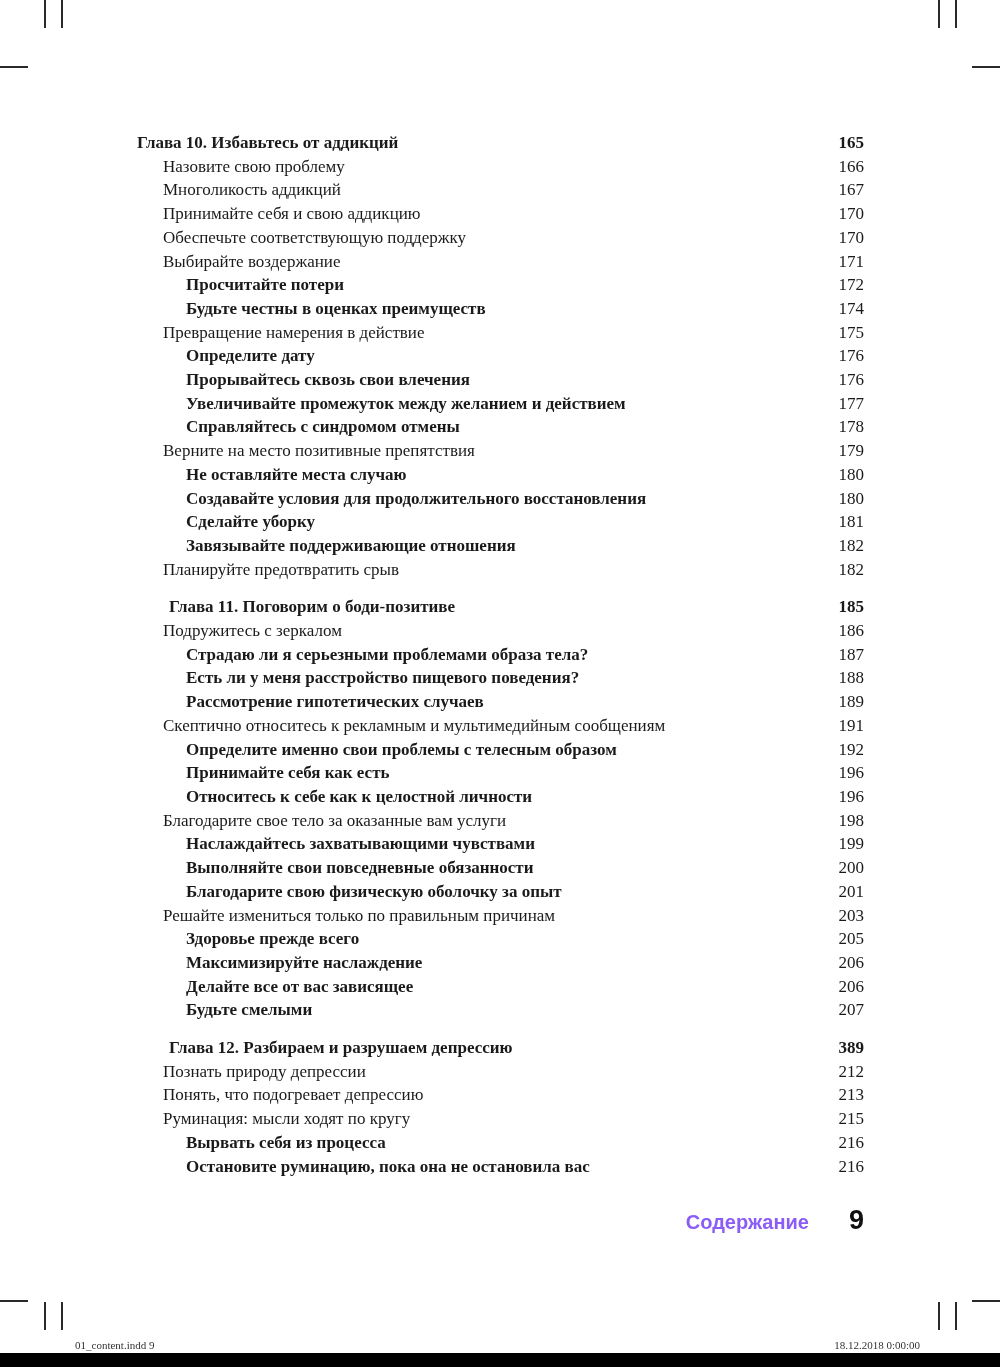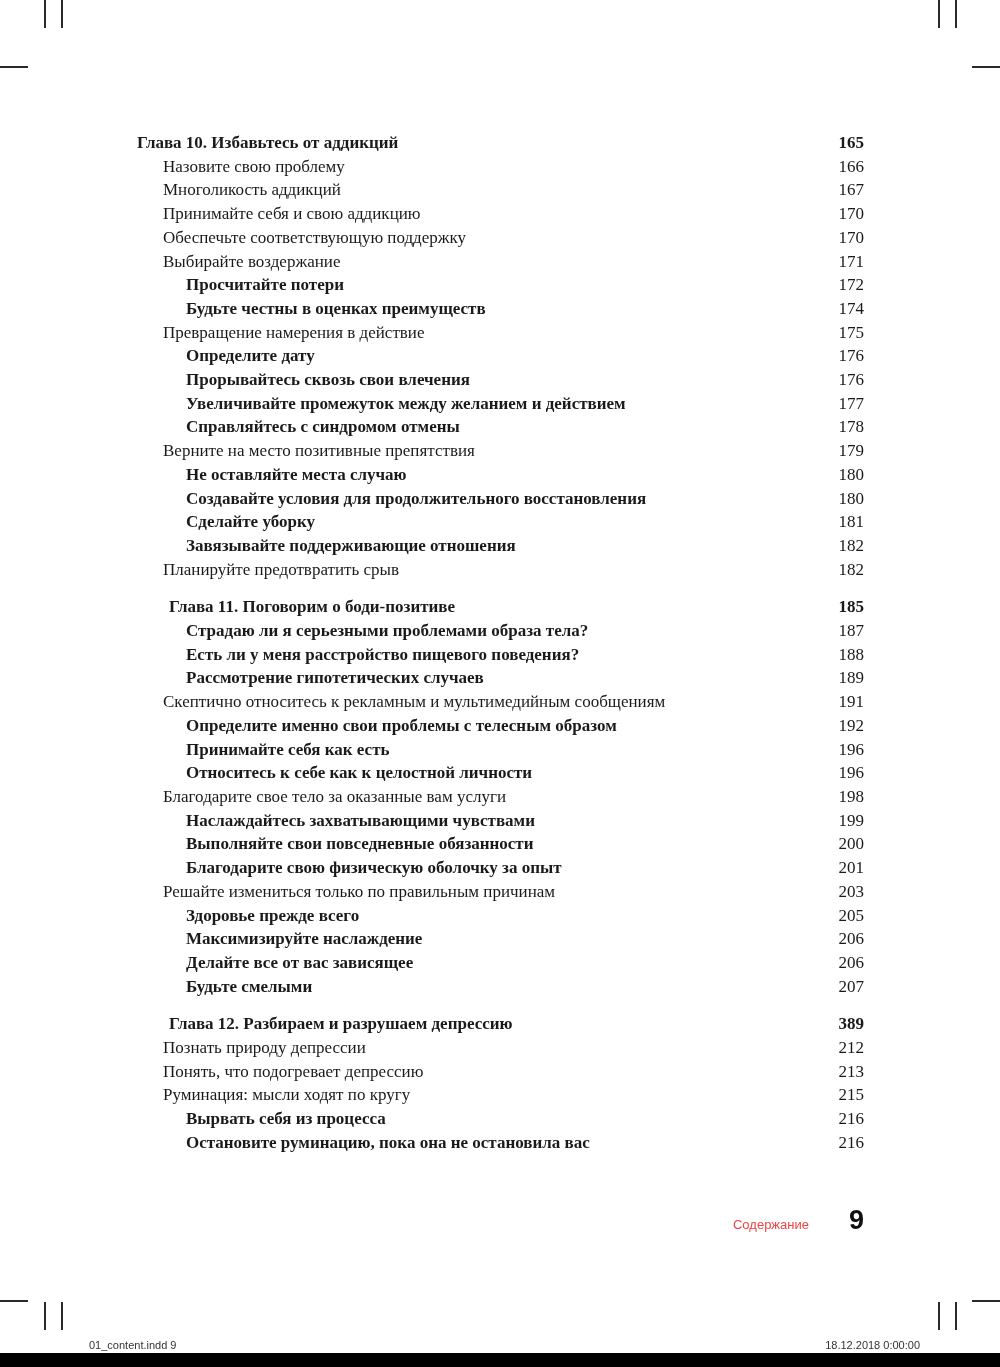--- a/index.html
+++ b/index.html
@@ -41,32 +41,32 @@
   
   .footer {
     position: absolute;
     top: 1205px;
     right: 136px;
     display: flex;
     align-items: baseline;
     gap: 40px;
     font-family: "Liberation Sans", sans-serif;
   }
-  .footer .footer-label { font-size: 13px; font-weight: 400; color: #ef4444; }
+  .footer .footer-label { font-size: 20px; font-weight: 700; color: #8b5cf6; }
   .footer .footer-page { font-size: 27px; font-weight: 700; color: #111; }
 
   
   .print-info {
     position: absolute;
     top: 1339px;
-    left: 89px;
+    left: 75px;
     right: 80px;
     display: flex;
     justify-content: space-between;
-    font-family: Liberation Sans, sans-serif;
+    font-family: Liberation Serif, serif;
     font-size: 11px;
     color: #333;
   }
 
   
   .bottom-bar {
     position: absolute;
     left: 0;
     right: 0;
     bottom: 0;
@@ -166,20 +166,24 @@
     <span class="toc-page">182</span>
   </div>
       <div class="toc-row level-1">
     <span class="toc-title">Планируйте предотвратить срыв</span>
     <span class="toc-page">182</span>
   </div>
       <div class="toc-row level-0 heading gap">
     <span class="toc-title">Глава 11. Поговорим о боди-позитиве</span>
     <span class="toc-page">185</span>
   </div>
+      <div class="toc-row level-1">
+    <span class="toc-title">Подружитесь с зеркалом</span>
+    <span class="toc-page">186</span>
+  </div>
       <div class="toc-row level-2">
     <span class="toc-title">Страдаю ли я серьезными проблемами образа тела?</span>
     <span class="toc-page">187</span>
   </div>
       <div class="toc-row level-2">
     <span class="toc-title">Есть ли у меня расстройство пищевого поведения?</span>
     <span class="toc-page">188</span>
   </div>
       <div class="toc-row level-2">
     <span class="toc-title">Рассмотрение гипотетических случаев</span>

